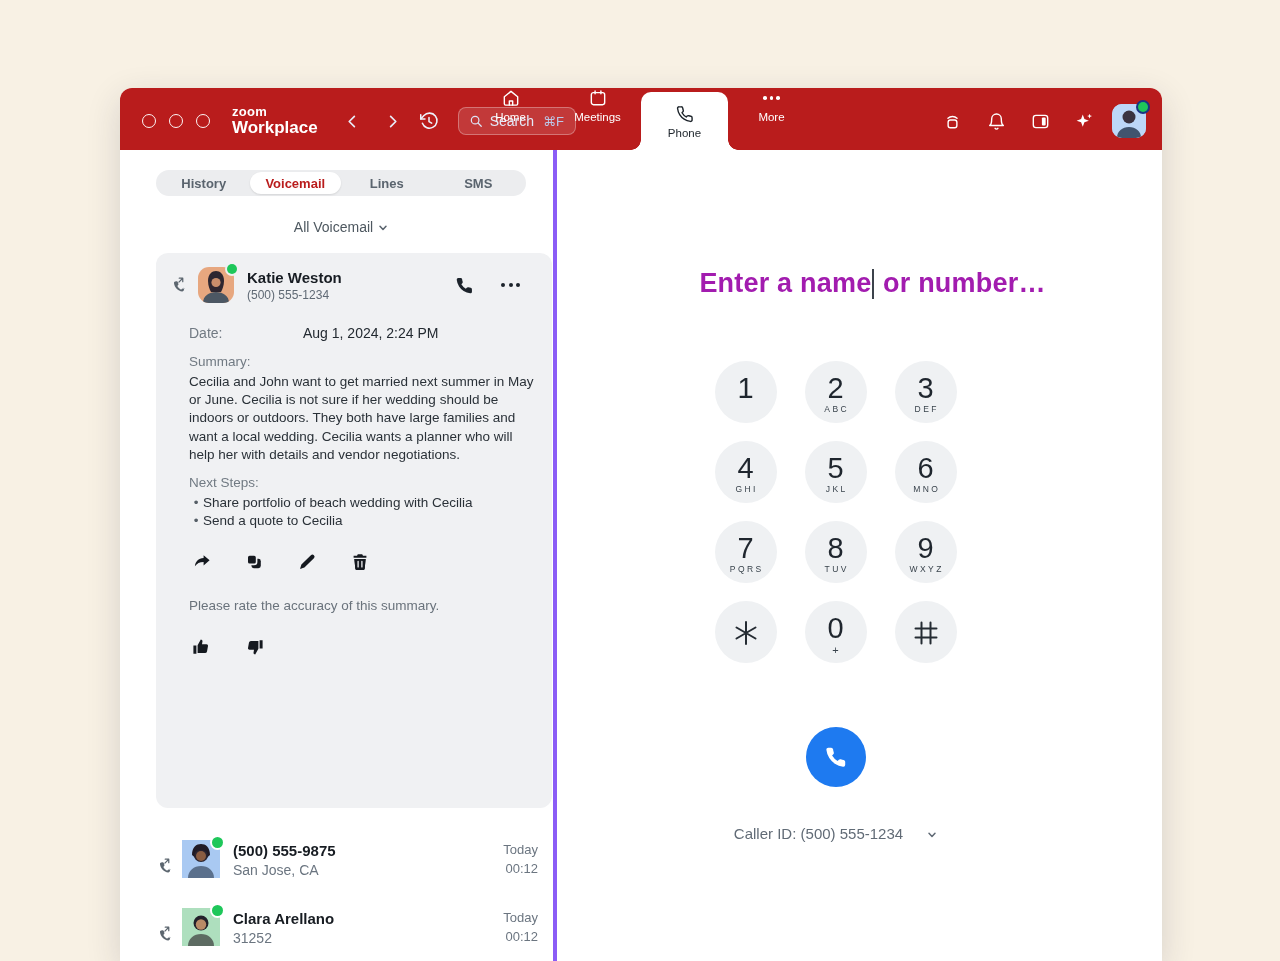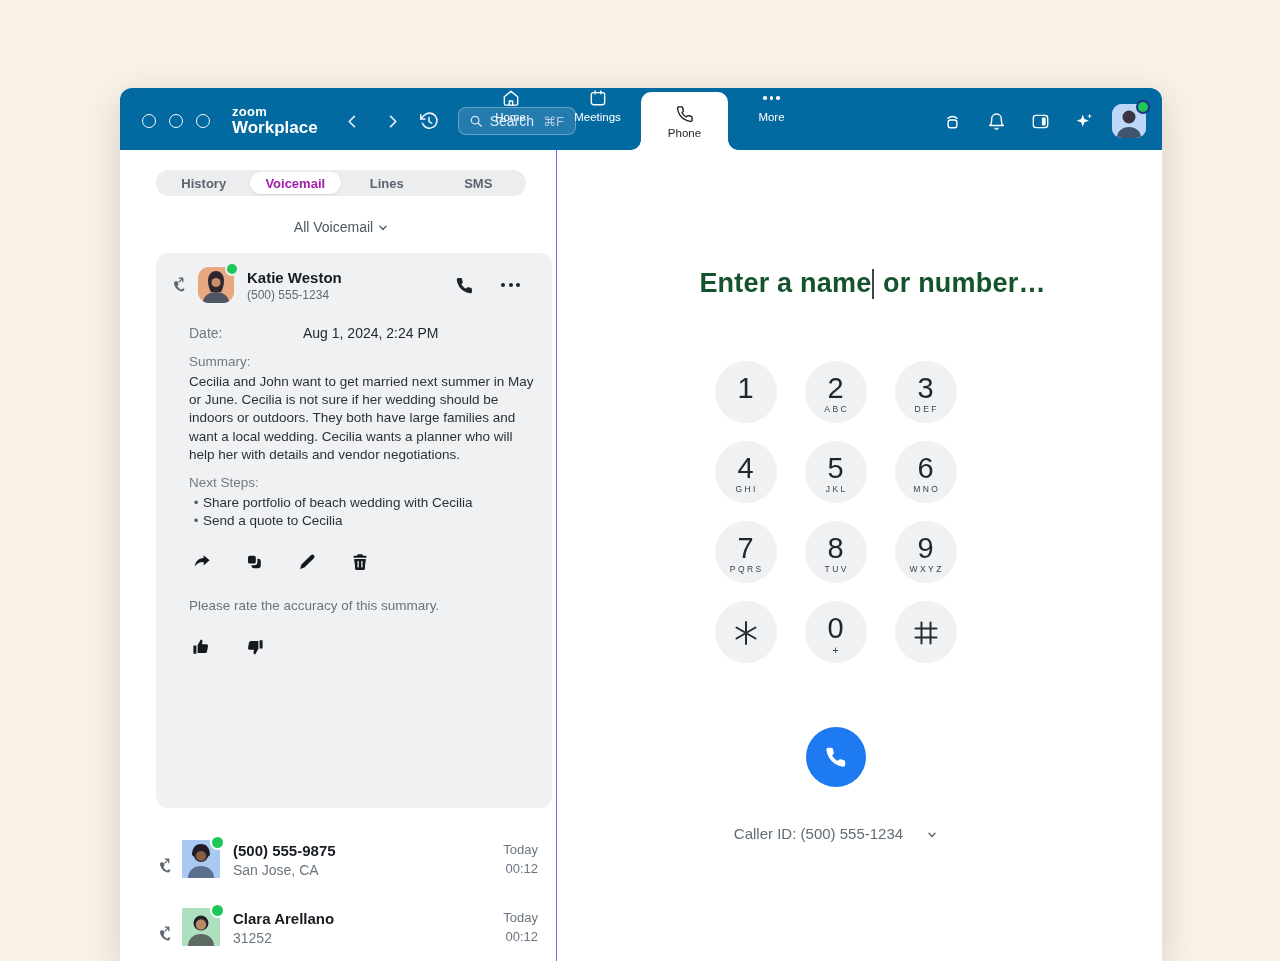--- a/index.html
+++ b/index.html
@@ -11,21 +11,21 @@
     position:relative;
   }
   .window {
     position:absolute; left:120px; top:88px; width:1042px; height:873px;
     background:#ffffff; border-radius:12px 12px 0 0; overflow:hidden;
     box-shadow:0 10px 34px rgba(40,40,60,.16);
     display:flex; flex-direction:column;
   }
   
   .titlebar {
-    height:62px; background:#0369a1; display:flex; align-items:center;
+    height:62px; background:#b91c1c; display:flex; align-items:center;
     padding:4px 16px 0 22px; position:relative; flex:0 0 auto; color:#fff;
   }
   .wc-group { display:flex; gap:13px; margin-right:22px; }
   .wc { width:14px; height:14px; border-radius:50%; border:1.6px solid rgba(255,255,255,.95); }
   .logo { line-height:1.05; margin-right:22px; }
   .logo .z { font-size:13px; font-weight:600; letter-spacing:.3px; }
   .logo .w { font-size:17px; font-weight:700; }
   .navbtn { width:26px; height:26px; display:flex; align-items:center; justify-content:center; color:#e8ecf8; }
   .navbtn svg { width:15px; height:15px; }
   .histbtn { width:30px; height:30px; display:flex; align-items:center; justify-content:center; margin-left:8px; color:#eef1fb; }
@@ -56,29 +56,29 @@
   .avatar-sm {
     width:34px; height:34px; border-radius:10px; background:#bdd7f8; position:relative; overflow:visible;
   }
   .avatar-sm .ph, .avatar .ph { position:absolute; inset:0; border-radius:inherit; overflow:hidden; }
   .dot {
     position:absolute; width:10px; height:10px; border-radius:50%; background:#1ec75a;
     top:-2px; right:-2px; box-shadow:0 0 0 2px #1b3483;
   }
   
   .app-body { flex:1; display:flex; min-height:0; }
-  .sidebar { width:437px; flex:0 0 auto; background:#fff; border-right:1px solid #8b5cf6; padding:20px 4px 14px 36px; }
+  .sidebar { width:437px; flex:0 0 auto; background:#fff; border-right:4px solid #8b5cf6; padding:20px 4px 14px 36px; }
   .seg {
     width:370px; height:26px; background:#ecedef; border-radius:13px; display:flex; align-items:center; padding:2px;
   }
   .seg-item {
     flex:1; height:22px; border-radius:11px; display:flex; align-items:center; justify-content:center;
     font-size:13px; font-weight:600; color:#5a646e; cursor:pointer;
   }
-  .seg-item.active { background:#fff; color:#a21caf; box-shadow:0 1px 2px rgba(0,0,0,.10); }
+  .seg-item.active { background:#fff; color:#b91c1c; box-shadow:0 1px 2px rgba(0,0,0,.10); }
   .filter-row { margin-top:21px; height:20px; display:flex; align-items:center; justify-content:center; width:370px; gap:5px; cursor:pointer; }
   .filter-row span { font-size:14px; color:#4e5860; }
   .filter-row svg { width:10px; height:10px; color:#5a646e; margin-top:2px; }
   
   .vcard {
     margin-top:16px; width:396px; min-height:555px; background:#f0f1f3; border-radius:12px;
     padding:14px 20px 20px 12px; position:relative;
   }
   .vc-head { display:flex; align-items:center; }
   .outcall { width:20px; height:20px; color:#5c666f; flex:0 0 auto; margin:4px 8px 0 2px; }
@@ -113,21 +113,21 @@
   .cr-avatar { width:38px; height:38px; border-radius:12px; position:relative; flex:0 0 auto; }
   .cr-avatar .dot { width:11px; height:11px; top:-3px; right:-3px; box-shadow:0 0 0 2px #ffffff; }
   .cr-main { margin-left:13px; min-width:0; }
   .cr-name { font-size:15px; font-weight:700; color:#171c22; }
   .cr-sub { font-size:14px; color:#6b7580; margin-top:3px; }
   .cr-right { margin-left:auto; text-align:right; padding-right:14px; }
   .cr-when, .cr-dur { font-size:13px; color:#6b7580; line-height:19px; }
   
   .main { flex:1; background:#fff; display:flex; flex-direction:column; align-items:center; padding-top:118px; }
   .dial-input { display:flex; align-items:center; transform:translateX(13px); cursor:text; }
-  .dial-input span { font-size:27px; font-weight:600; color:#14532d; letter-spacing:.2px; white-space:pre; }
+  .dial-input span { font-size:27px; font-weight:600; color:#a21caf; letter-spacing:.2px; white-space:pre; }
   .caret { width:2px; height:30px; background:#3c434b; margin:0 1px; animation:blink 1.1s steps(1) infinite; }
   @keyframes blink { 50% { opacity:0; } }
   .pad-wrap { transform:translateX(-24px); display:flex; flex-direction:column; align-items:center; }
   .keypad { margin-top:62px; display:grid; grid-template-columns:repeat(3,62px); gap:18px 28px; }
   .key {
     width:62px; height:62px; border-radius:50%; background:#eff1f3; border:none; cursor:pointer;
     display:flex; flex-direction:column; align-items:center; justify-content:center; padding-top:2px;
   }
   .key .digit { font-size:29px; color:#1f262e; line-height:30px; font-weight:400; }
   .key .letters { font-size:8.5px; letter-spacing:2.4px; color:#39434c; margin-top:1px; height:10px; text-indent:2.4px; }

